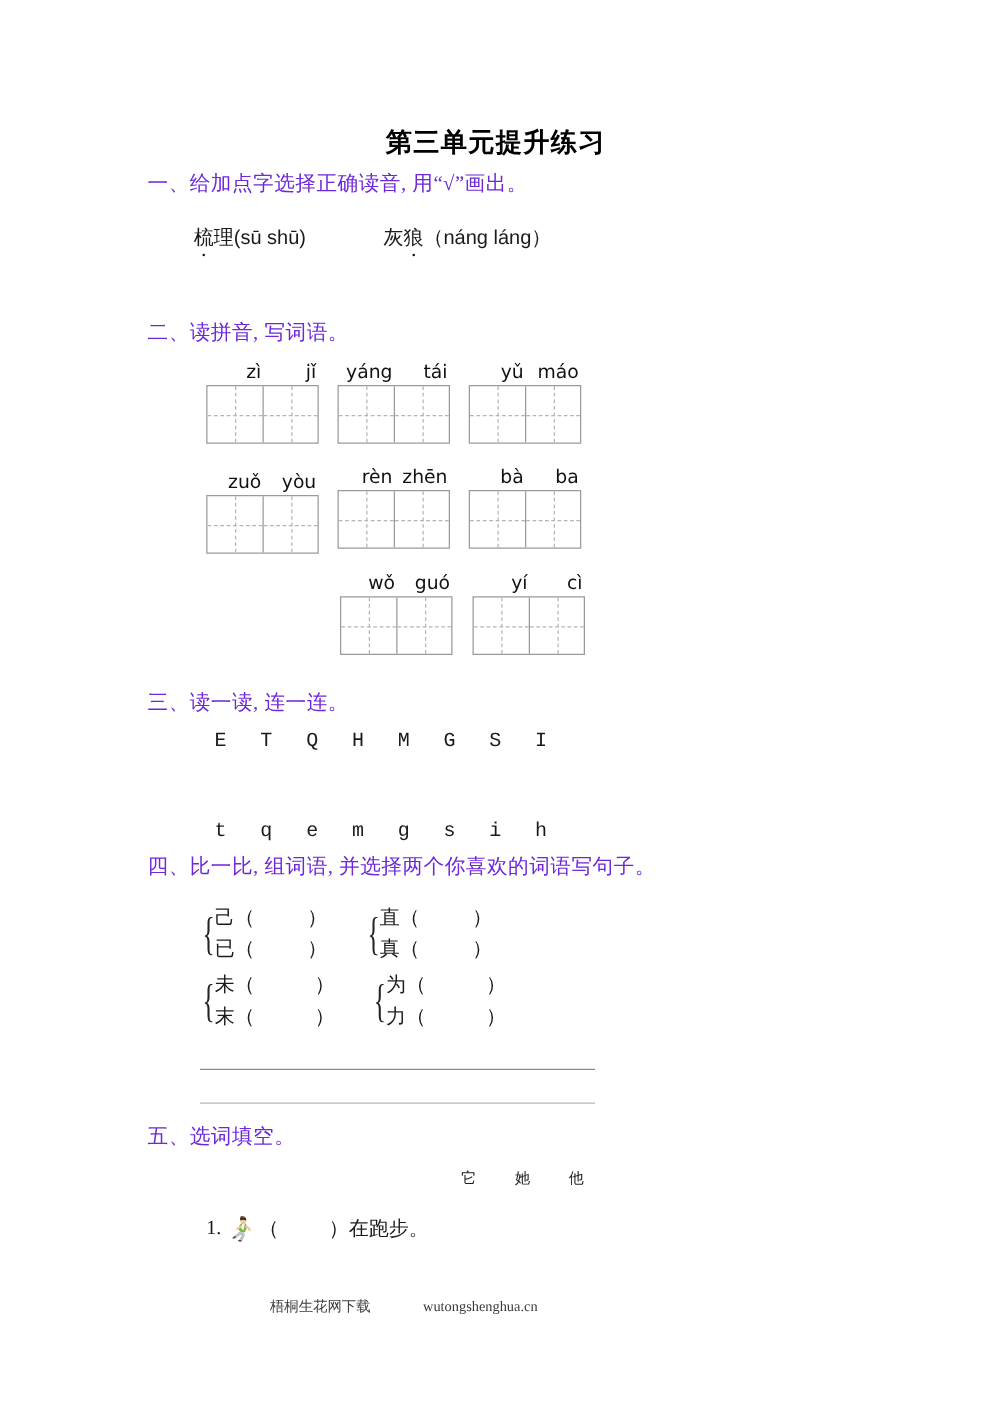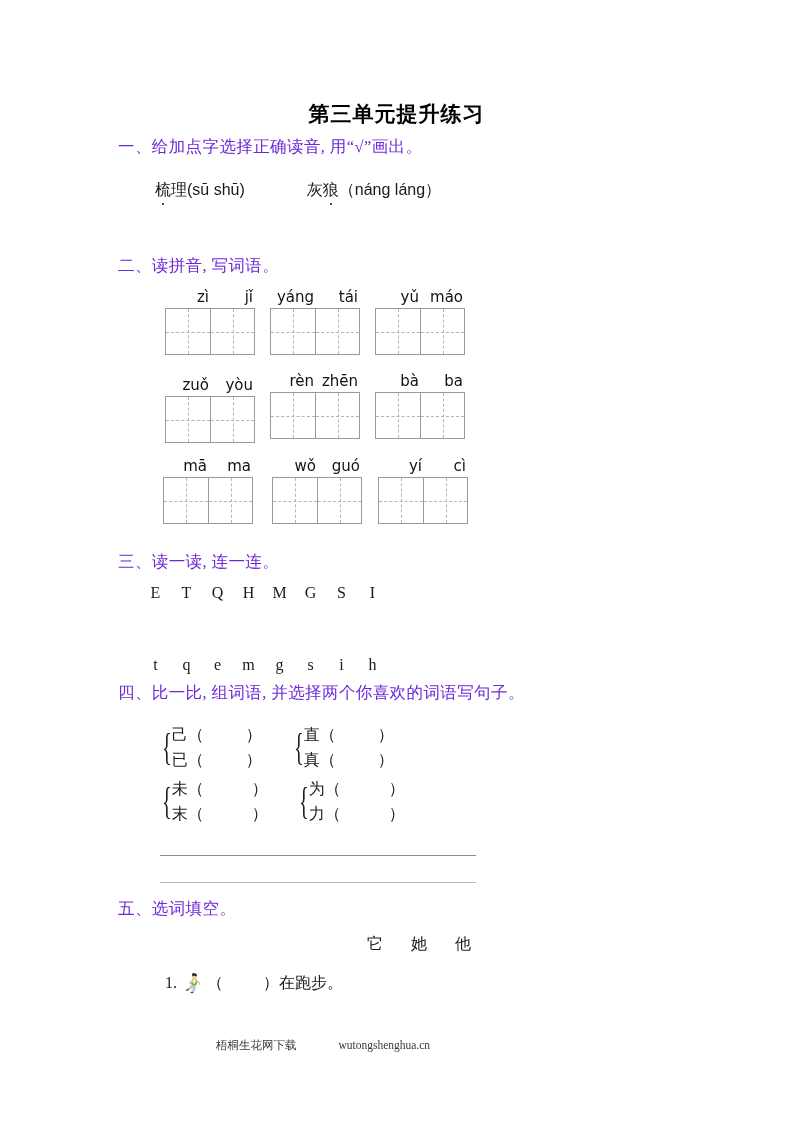--- a/index.html
+++ b/index.html
@@ -106,22 +106,22 @@
     content: "";
     position: absolute;
     top: 50%;
     left: 0;
     right: 0;
     border-top: 1px dashed #b5b5b5;
   }
   
   .letter-row {
     position: absolute;
-    left: 142px;
-    font-family: Liberation Serif, serif;
+    left: 163px;
+    font-family: Liberation Mono, monospace;
     font-size: 16px;
     white-space: nowrap;
   }
   .letter-row span { display: inline-block; width: 27px; text-align: center; }
   
   .pair-block {
     position: absolute;
     display: flex;
     align-items: center;
     white-space: nowrap;
@@ -143,21 +143,21 @@
   .pair-lines div { white-space: nowrap; }
   .blank-paren { display: inline-block; }
   .writeline {
     position: absolute;
     height: 0;
     border-top: 1px solid #8a8a8a;
   }
   
   .word-options {
     position: absolute;
-    font-size: 16px;
+    font-size: 12px;
     white-space: nowrap;
   }
   .word-options span { display: inline-block; width: 40px; text-align: center; }
   .q-line {
     position: absolute;
     font-size: 16px;
     white-space: nowrap;
     display: flex;
     align-items: center;
   }
@@ -258,30 +258,20 @@
     <div class="grid-pinyin">
       <span>rèn</span>
       <span>zhēn</span>
     </div>
     <div class="tzg">
       <div class="tzg-cell"></div>
       <div class="tzg-cell"></div>
     </div>
   </div>
 
-  <div class="grid-group" style="top:457px;left:163px;">
-    <div class="grid-pinyin">
-      <span>mā</span>
-      <span>ma</span>
-    </div>
-    <div class="tzg">
-      <div class="tzg-cell"></div>
-      <div class="tzg-cell"></div>
-    </div>
-  </div>
 
   <div class="grid-group" style="top:457px;left:272px;">
     <div class="grid-pinyin">
       <span>wǒ</span>
       <span>guó</span>
     </div>
     <div class="tzg">
       <div class="tzg-cell"></div>
       <div class="tzg-cell"></div>
     </div>

